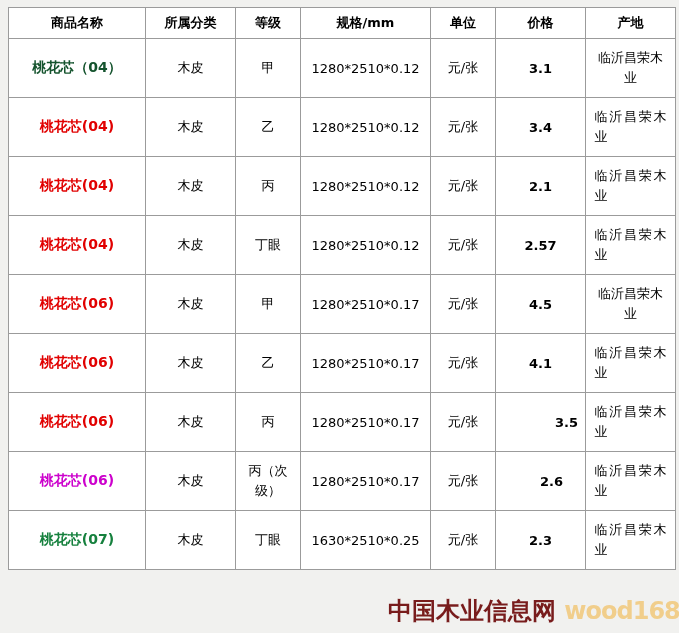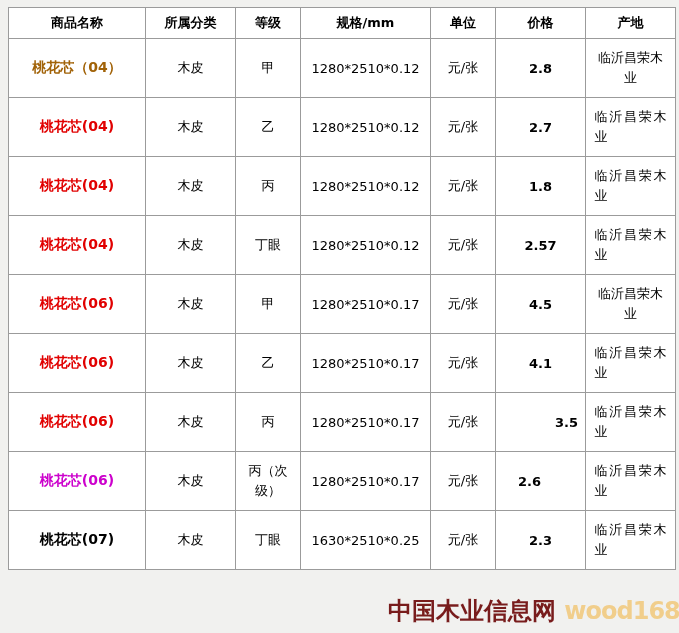--- a/index.html
+++ b/index.html
@@ -31,21 +31,21 @@
   thead th { height: 31px; font-weight: bold; font-size: 13px; }
   tbody td { height: 59px; }
   .product-name { font-weight: bold; font-size: 14px; cursor: pointer; }
   .c-price { font-weight: bold; }
   .grade-inner { width: 48px; margin: 0 auto; line-height: 20px; }
   .origin-inner { width: 72px; margin: 8px auto; text-align: justify; line-height: 20px; }
   tbody tr:nth-child(1) .origin-inner,
   tbody tr:nth-child(5) .origin-inner { text-align: center; }
   
   tbody tr:nth-child(7) .c-price { text-align: right; padding-right: 7px; margin-top: 48px; }
-  tbody tr:nth-child(8) .c-price { text-align: left; padding-left: 22px; }
+  tbody tr:nth-child(8) .c-price { text-align: center; padding-left: 22px; }
   .watermark {
     position: absolute;
     left: 388px;
     top: 598px;
     white-space: nowrap;
     font-weight: bold;
     font-size: 24px;
     line-height: 26px;
     mix-blend-mode: multiply;
     pointer-events: none;
@@ -72,59 +72,59 @@
       <th>等级</th>
       <th>规格/mm</th>
       <th>单位</th>
       <th>价格</th>
       <th>产地</th>
     </tr>
   </thead>
   <tbody>
       <tr>
     <td class="c-product">
-      <span class="product-name" style="color: #a16207;">桃花芯（04）</span>
+      <span class="product-name" style="color: #14532d;">桃花芯（04）</span>
     </td>
     <td class="c-category">木皮</td>
     <td class="c-grade">
       <div class="grade-inner">甲</div>
     </td>
     <td class="c-spec">1280*2510*0.12</td>
     <td class="c-unit">元/张</td>
-    <td class="c-price">2.8</td>
+    <td class="c-price">3.1</td>
     <td class="c-origin">
       <div class="origin-inner">临沂昌荣木业</div>
     </td>
   </tr>
       <tr>
     <td class="c-product">
       <span class="product-name" style="color: rgb(225, 0, 0);">桃花芯(04)</span>
     </td>
     <td class="c-category">木皮</td>
     <td class="c-grade">
       <div class="grade-inner">乙</div>
     </td>
     <td class="c-spec">1280*2510*0.12</td>
     <td class="c-unit">元/张</td>
-    <td class="c-price">2.7</td>
+    <td class="c-price">3.4</td>
     <td class="c-origin">
       <div class="origin-inner">临沂昌荣木业</div>
     </td>
   </tr>
       <tr>
     <td class="c-product">
       <span class="product-name" style="color: rgb(225, 0, 0);">桃花芯(04)</span>
     </td>
     <td class="c-category">木皮</td>
     <td class="c-grade">
       <div class="grade-inner">丙</div>
     </td>
     <td class="c-spec">1280*2510*0.12</td>
     <td class="c-unit">元/张</td>
-    <td class="c-price">1.8</td>
+    <td class="c-price">2.1</td>
     <td class="c-origin">
       <div class="origin-inner">临沂昌荣木业</div>
     </td>
   </tr>
       <tr>
     <td class="c-product">
       <span class="product-name" style="color: rgb(225, 0, 0);">桃花芯(04)</span>
     </td>
     <td class="c-category">木皮</td>
     <td class="c-grade">
@@ -192,21 +192,21 @@
     </td>
     <td class="c-spec">1280*2510*0.17</td>
     <td class="c-unit">元/张</td>
     <td class="c-price">2.6</td>
     <td class="c-origin">
       <div class="origin-inner">临沂昌荣木业</div>
     </td>
   </tr>
       <tr>
     <td class="c-product">
-      <span class="product-name" style="color: #000000;">桃花芯(07)</span>
+      <span class="product-name" style="color: #15803d;">桃花芯(07)</span>
     </td>
     <td class="c-category">木皮</td>
     <td class="c-grade">
       <div class="grade-inner">丁眼</div>
     </td>
     <td class="c-spec">1630*2510*0.25</td>
     <td class="c-unit">元/张</td>
     <td class="c-price">2.3</td>
     <td class="c-origin">
       <div class="origin-inner">临沂昌荣木业</div>

